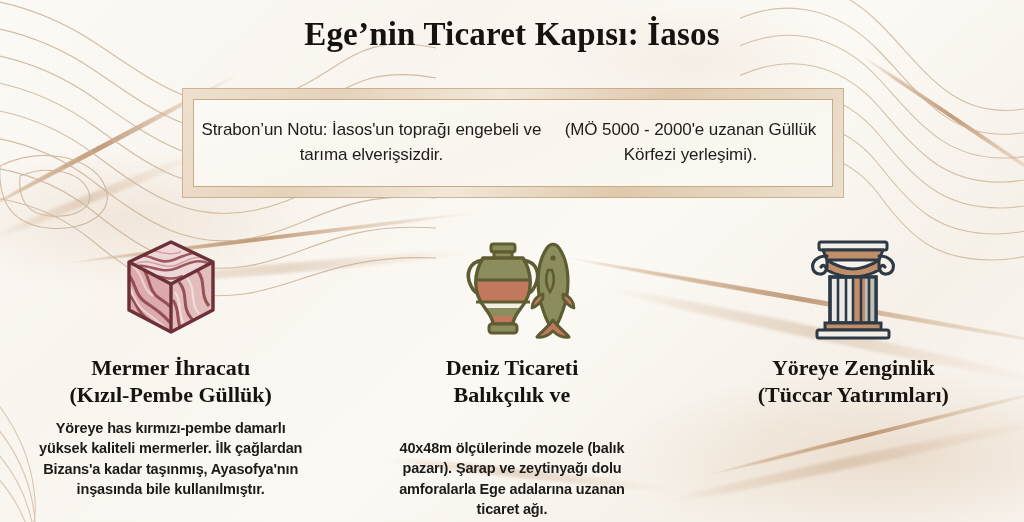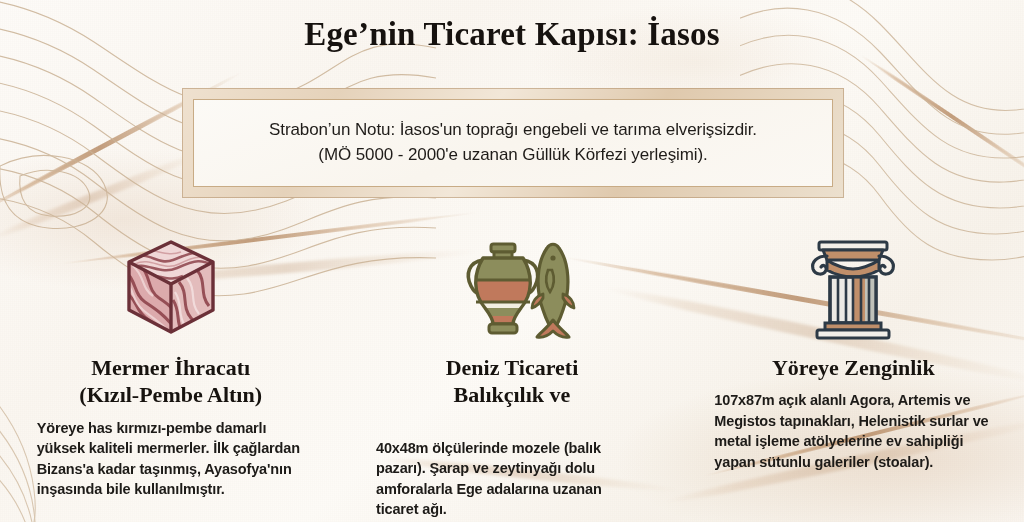--- a/index.html
+++ b/index.html
@@ -63,21 +63,21 @@
     width:662px; height:110px;
     padding:11px;
     background:
       linear-gradient(118deg,#efe1cf 0%,#e5d2ba 22%,#f2e7d8 45%,#dfc9ad 68%,#ece0ce 100%);
     box-shadow:0 0 0 1px rgba(176,142,103,.55) inset;
   }
   #quote-inner {
     width:100%; height:100%;
     border:1px solid #c8ab85;
     background:linear-gradient(160deg,#fcfaf6 0%,#f9f5ee 50%,#fbf8f3 100%);
-    display:flex; flex-direction:column;
+    display:flex; flex-direction:row;
     align-items:center; justify-content:center;
   }
   .quote-line {
     font-size:17px; color:#1f1c19; line-height:1.45;
     text-align:center; letter-spacing:-.1px;
   }
 
   
   #columns {
     position:absolute; top:236px; left:0; width:1024px;
@@ -89,21 +89,21 @@
 
   .col-title {
     margin-top:14px;
     font-family:"Liberation Serif", serif;
     font-size:22px; font-weight:700; color:#17130f;
     text-align:center; line-height:1.24;
   }
   .col-body {
     margin-top:9px; width:268px;
     font-size:14.5px; color:#1d1b18; font-weight:600;
-    text-align:left; line-height:1.42; letter-spacing:-.15px;
+    text-align:center; line-height:1.42; letter-spacing:-.15px;
   }
   .col:nth-child(2) .col-body { width:272px;margin-top:29px; }
   .col:nth-child(3) .col-body { width:278px; }
 </style>
 </head>
 <body>
 
 <div id="slide">
 
   <div class="marble-base"></div>
@@ -216,21 +216,21 @@
 
           <g stroke="#6b3038" stroke-width="3.4" fill="none" stroke-linejoin="round">
             <path d="M52 6 L94 26 L94 74 L52 96 L10 74 L10 26 Z"></path>
             <path d="M10 26 L52 48 L94 26"></path>
             <path d="M52 48 L52 96"></path>
           </g>
         </svg>
       </div>
       <div class="col-title">
         <div>Mermer İhracatı</div>
-        <div>(Kızıl-Pembe Altın)</div>
+        <div>(Kızıl-Pembe Güllük)</div>
       </div>
       <div class="col-body">Yöreye has kırmızı-pembe damarlı yüksek kaliteli mermerler. İlk çağlardan Bizans'a kadar taşınmış, Ayasofya'nın inşasında bile kullanılmıştır.</div>
     </div>
 
     <div class="col">
       <div class="icon-wrap">
         <svg width="130" height="104" viewBox="0 0 130 104">
           <defs>
             <clipPath id="amphBody">
               <path d="M36 22 C 26 38, 26 58, 38 72 C 44 80, 46 84, 46 88 L 66 88 C 66 84, 68 80, 74 72 C 86 58, 86 38, 76 22 Z"></path>
@@ -302,18 +302,18 @@
             <path d="M72 41 L72 87"></path>
           </g>
           <rect x="33" y="41" width="46" height="46" fill="none" stroke="#2d3a46" stroke-width="3.2"></rect>
 
           <rect x="28" y="87" width="56" height="7" fill="#c08f6a" stroke="#2d3a46" stroke-width="3"></rect>
           <rect x="20" y="94" width="72" height="8" rx="2" fill="#f2efe9" stroke="#2d3a46" stroke-width="3"></rect>
         </svg>
       </div>
       <div class="col-title">
         <div>Yöreye Zenginlik</div>
-      </div>
-      <div class="col-body">107x87m açık alanlı Agora, Artemis ve Megistos tapınakları, Helenistik surlar ve metal işleme atölyelerine ev sahipliği yapan sütunlu galeriler (stoalar).</div>
+        <div>(Tüccar Yatırımları)</div>
+      </div>
     </div>
 
   </div>
 </div>
 
 </body></html>

